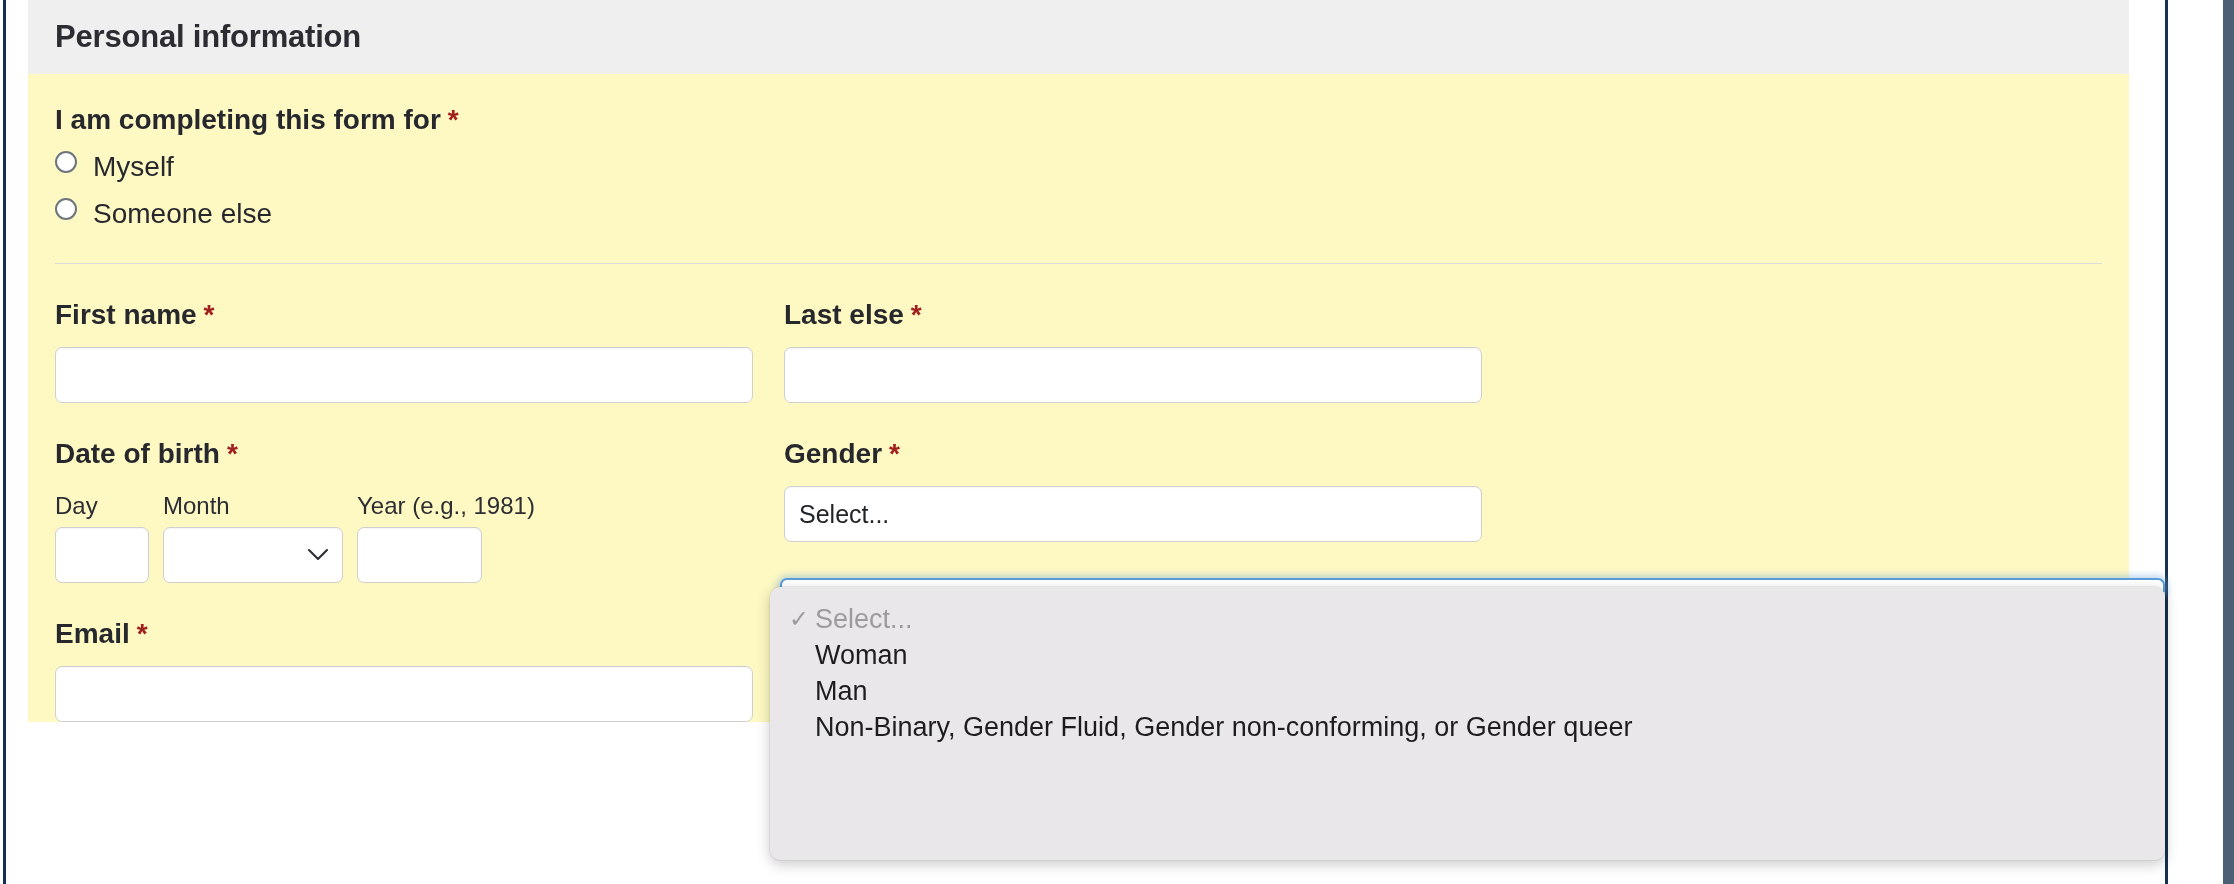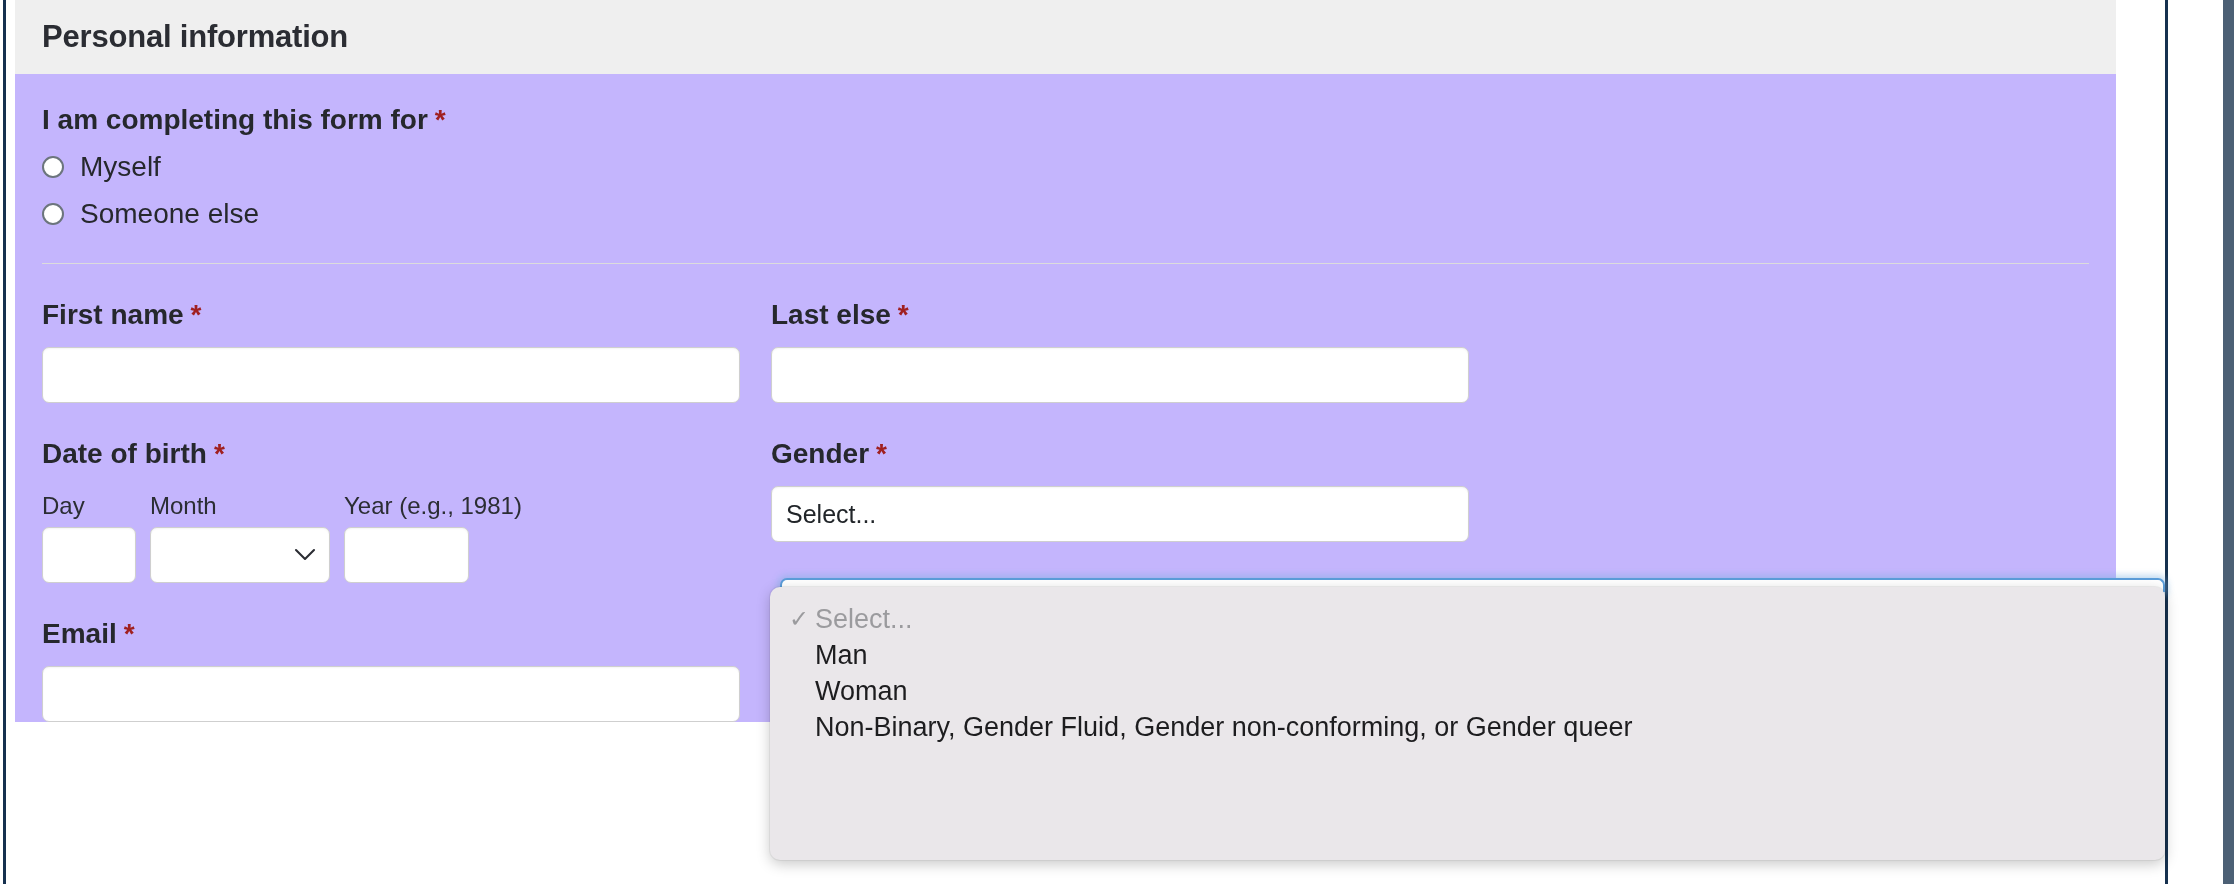--- a/index.html
+++ b/index.html
@@ -41,23 +41,23 @@
   .right-rail {
     position: absolute;
     left: 2223px; top: 0;
     width: 11px; height: 884px;
     background: #4c6075;
   }
 
   
   .card {
     position: absolute;
-    left: 15px; top: 0;
+    left: 28px; top: 0;
     width: 2101px;
-    background: #c4b5fd;
+    background: #fef9c3;
   }
   .card-header {
     height: 74px;
     background: #efefef;
     display: flex;
     align-items: center;
     padding-left: 27px;
   }
   .card-header-title {
     font-size: 31px;
@@ -126,21 +126,20 @@
     top: 50%;
     transform: translateY(-50%);
     pointer-events: none;
     line-height: 0;
   }
 
   
   .radio-block { padding-top: 30px; }
   .radio-row {
     display: flex;
-    align-items: center;
     margin-top: 15px;
   }
   .radio-circle {
     width: 22px;
     height: 22px;
     border: 2px solid #6c757d;
     border-radius: 50%;
     background: #fff;
     flex: none;
   }
@@ -330,25 +329,25 @@
 
   <div class="gender-focus-ring"></div>
 
   <div class="dropdown-menu">
     <div class="dropdown-option placeholder">
       <span class="opt-check">✓</span>
       <span>Select...</span>
     </div>
     <div class="dropdown-option">
       <span class="opt-check blank">✓</span>
-      <span>Man</span>
+      <span>Woman</span>
     </div>
     <div class="dropdown-option">
       <span class="opt-check blank">✓</span>
-      <span>Woman</span>
+      <span>Man</span>
     </div>
     <div class="dropdown-option">
       <span class="opt-check blank">✓</span>
       <span>Non-Binary, Gender Fluid, Gender non-conforming, or Gender queer</span>
     </div>
   </div>
 
 </div>
 
 </body></html>

